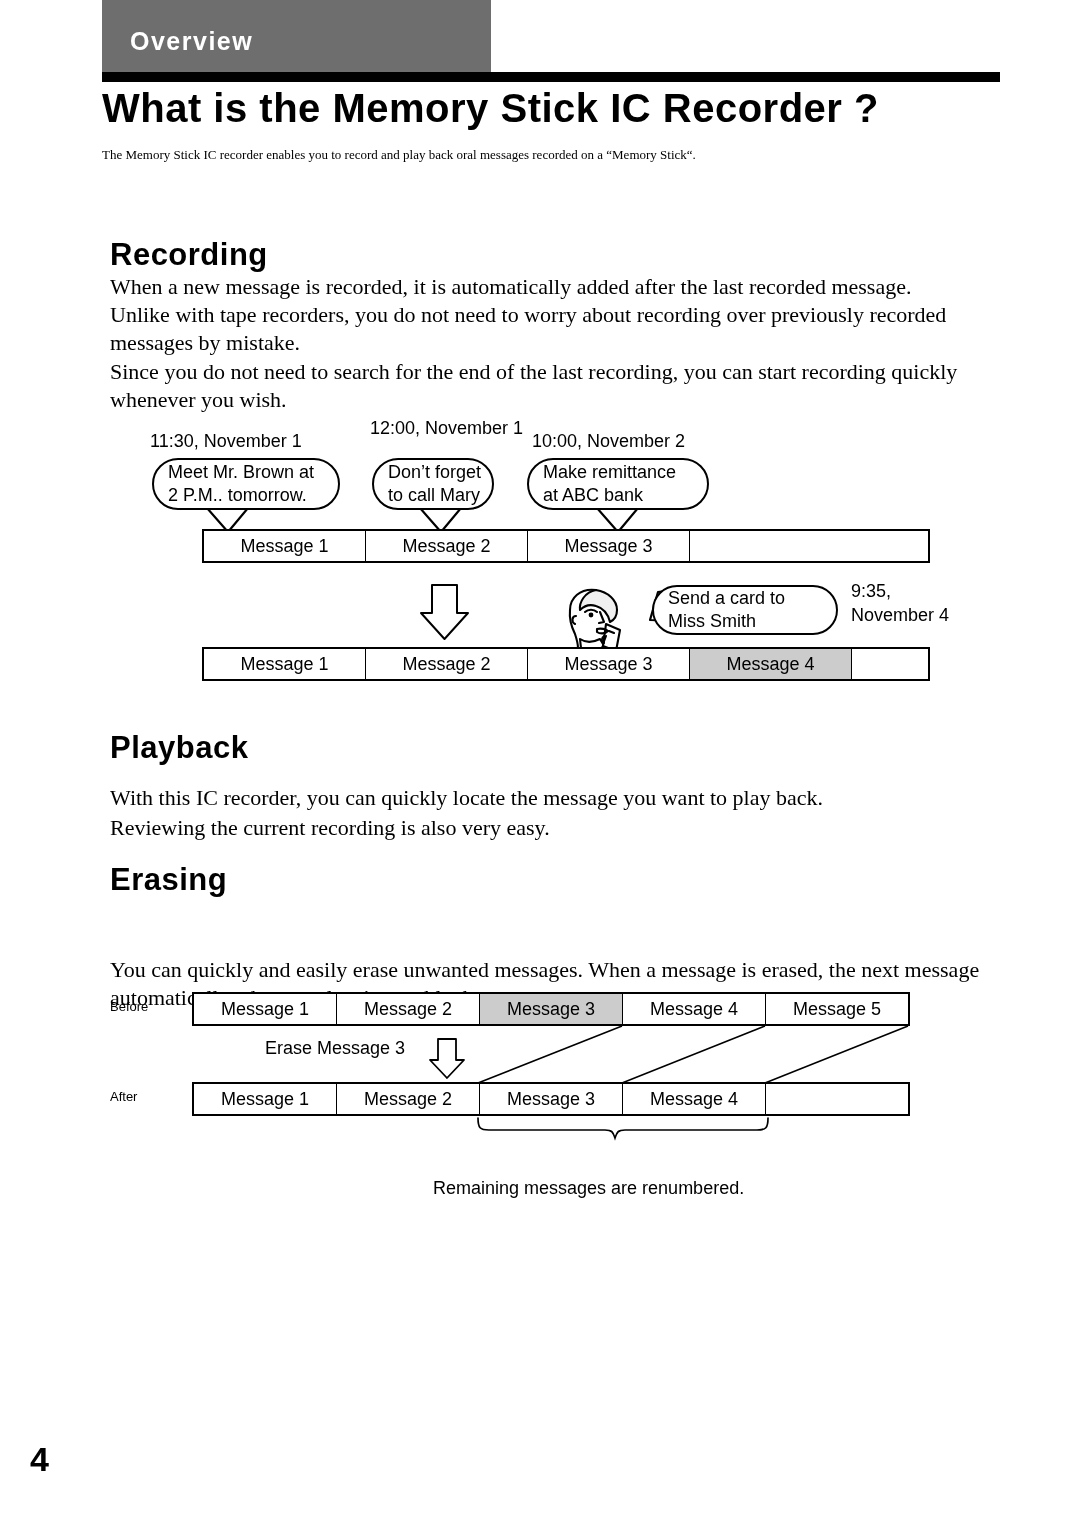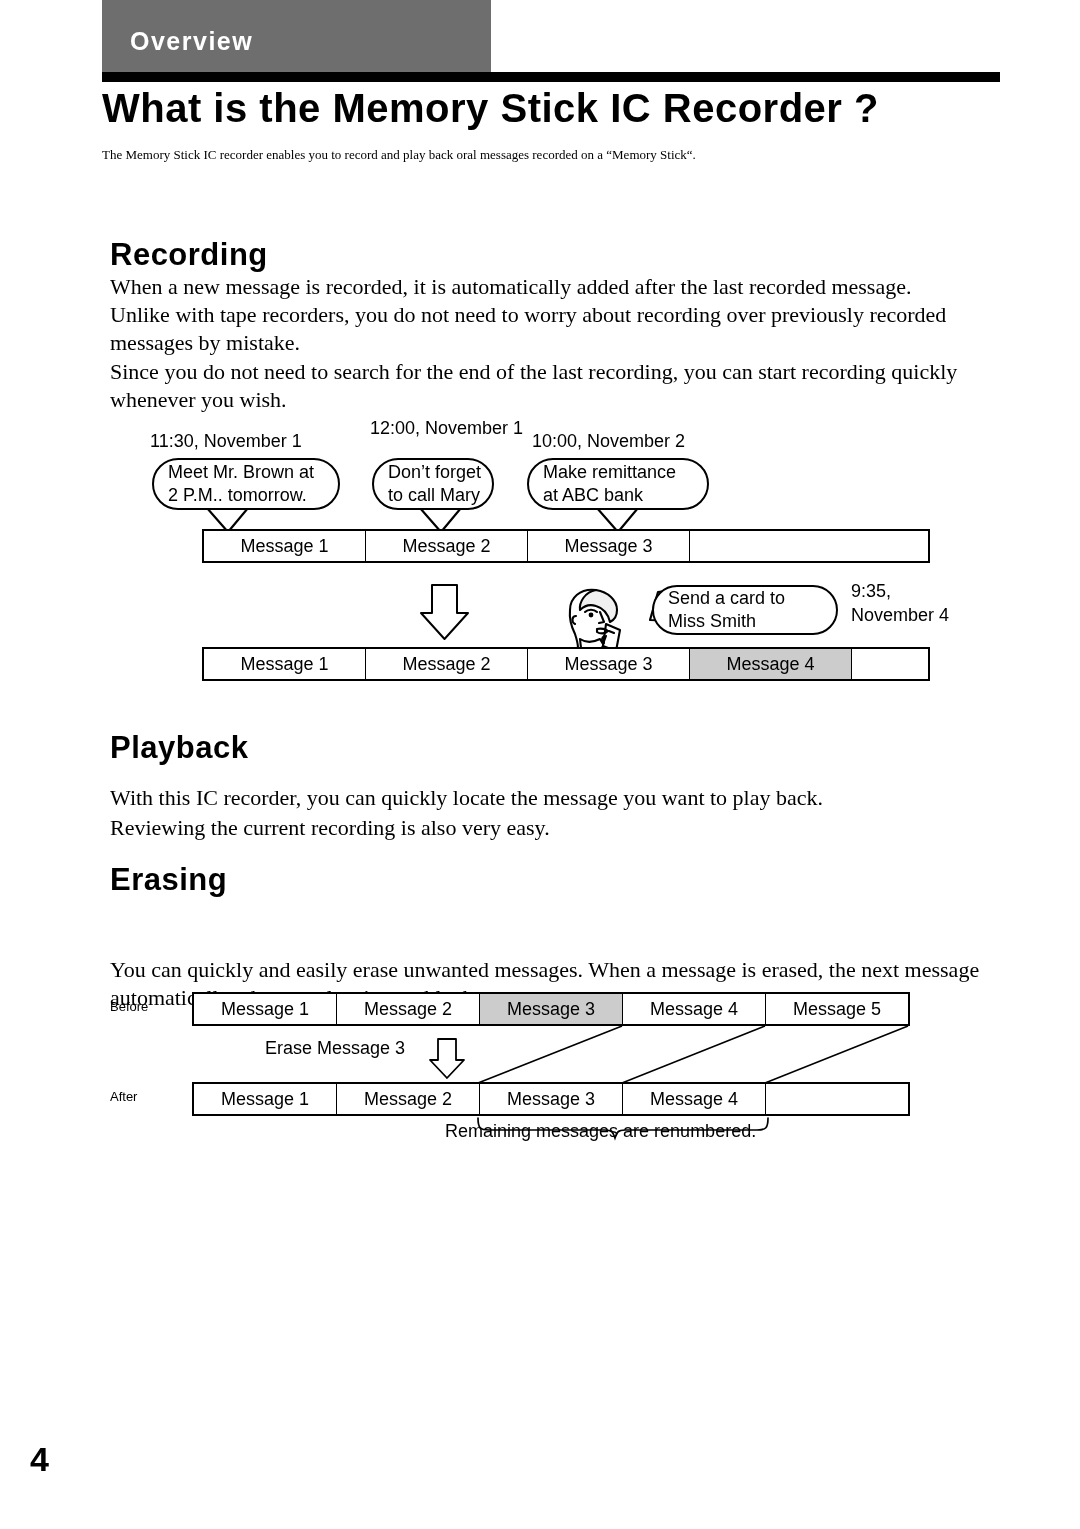--- a/index.html
+++ b/index.html
@@ -308,16 +308,16 @@
     <div class="msg-cell empty" style="flex:1;"></div>
   </div>
 
   <svg class="overlay" width="1080" height="1529">
     <path d="M 478 1118 C 478 1128 480 1130 489 1130
              L 605 1130 C 612 1130 613 1132 615 1138
              C 617 1132 618 1130 625 1130
              L 757 1130 C 766 1130 768 1128 768 1118" fill="none" stroke="#000000" stroke-width="1.7" stroke-linecap="round"></path>
   </svg>
 
-  <div class="caption" style="left:433px; top:1121px;margin-left:12px;">Remaining messages are renumbered.</div>
+  <div class="caption" style="left:433px; top:1178px;">Remaining messages are renumbered.</div>
 </div>
 
 <div class="page-number">4</div>
 
 </body></html>

